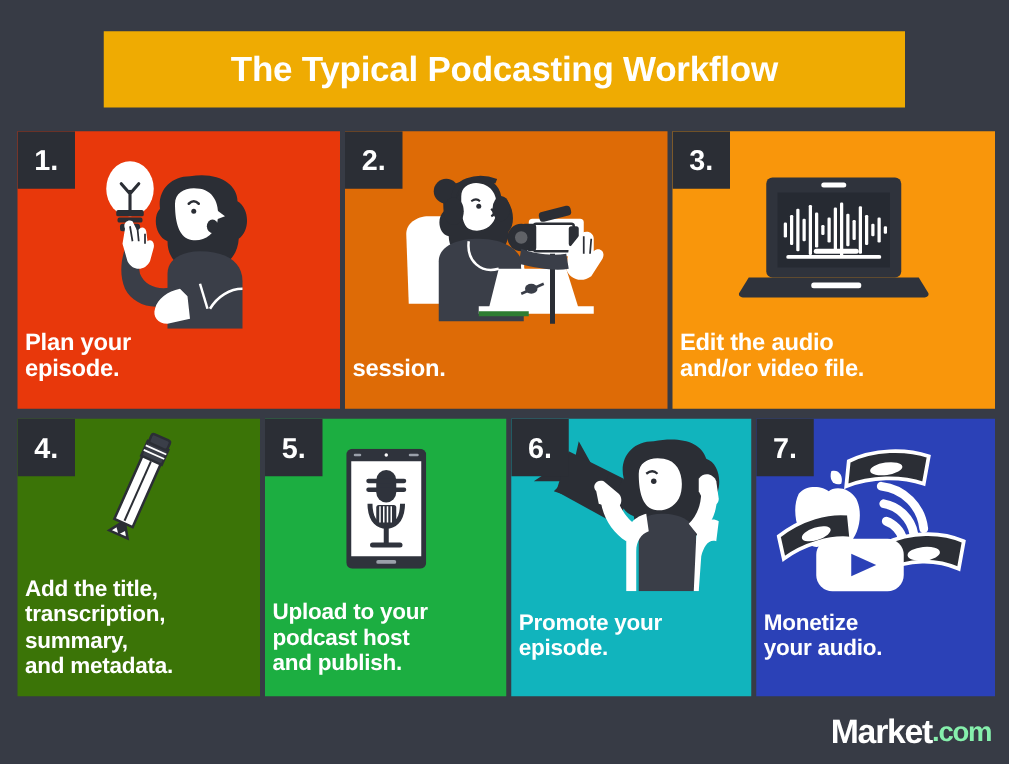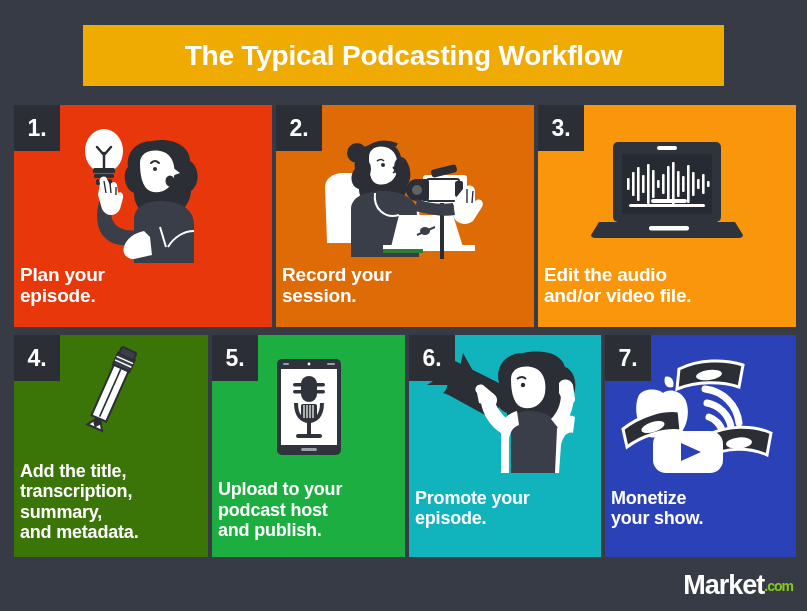--- a/index.html
+++ b/index.html
@@ -125,21 +125,21 @@
     right: 14px;
     bottom: 12px;
     display: flex;
     align-items: center;
     font-weight: bold;
     font-size: 27px;
     letter-spacing: -1px;
     line-height: 1;
   }
   .logo-market { color: #FFFFFF; }
-  .logo-dotcom { color: #84cc16; font-size: 14px; }
+  .logo-dotcom { color: #86efac; font-size: 22px; }
 
   svg { display: block; }
 </style>
 </head>
 <body>
 
 <div class="infographic">
 
   <div class="title-banner">
     <div class="title-text">The Typical Podcasting Workflow</div>
@@ -234,21 +234,20 @@
           <path d="M118 78 C110 88 112 98 122 100" stroke="#FFFFFF" stroke-width="2.5" fill="none"></path>
 
           <path d="M158 66 C162 60 170 62 170 68 L170 78 C174 74 180 78 177 84
                    L168 98 C160 104 150 100 148 92 L150 76 Z" fill="#FFFFFF"></path>
           <path d="M162 66 L162 80 M168 68 L167 80" stroke="#2B2E35" stroke-width="1.4" fill="none"></path>
 
           <path d="M110 88 C126 92 140 94 150 92 L148 80 C136 82 122 80 112 76 Z" fill="#3A3E48"></path>
         </svg>
       </div>
       <div class="panel-caption">
-        <div>Record your</div>
         <div>session.</div>
       </div>
     </div>
 
     <div class="panel" id="panel-3">
       <div class="badge">3.</div>
       <div class="panel-art">
         <svg width="152" height="110" viewBox="0 0 152 110">
 
           <rect x="22" y="4" width="108" height="80" rx="5" fill="#2F333C"></rect>
@@ -425,21 +424,21 @@
           </g>
 
           <g>
             <rect x="32" y="80" width="70" height="42" rx="13" fill="#FFFFFF"></rect>
             <path d="M60 92 L80 101 L60 110 Z" fill="#2B41B7"></path>
           </g>
         </svg>
       </div>
       <div class="panel-caption">
         <div>Monetize</div>
-        <div>your show.</div>
+        <div>your audio.</div>
       </div>
     </div>
 
   </div>
 
   <div class="footer-logo">
     <span class="logo-market">Market</span>
     <span class="logo-dotcom">.com</span>
   </div>
 

